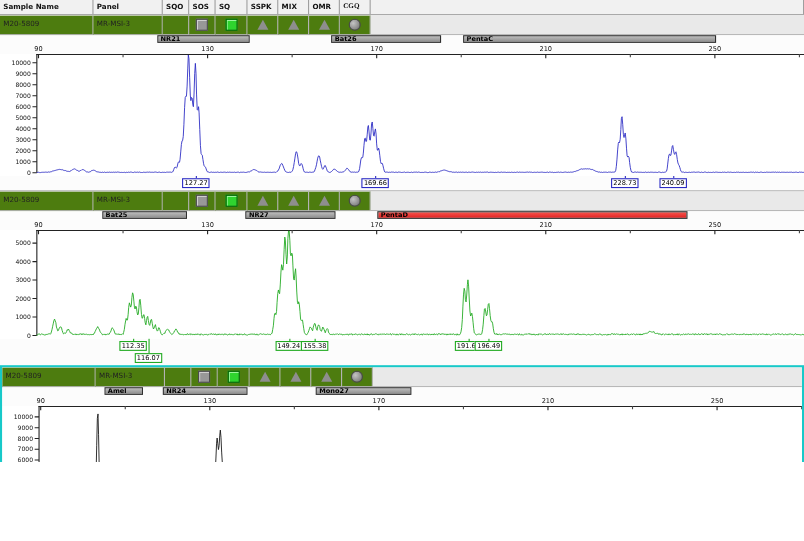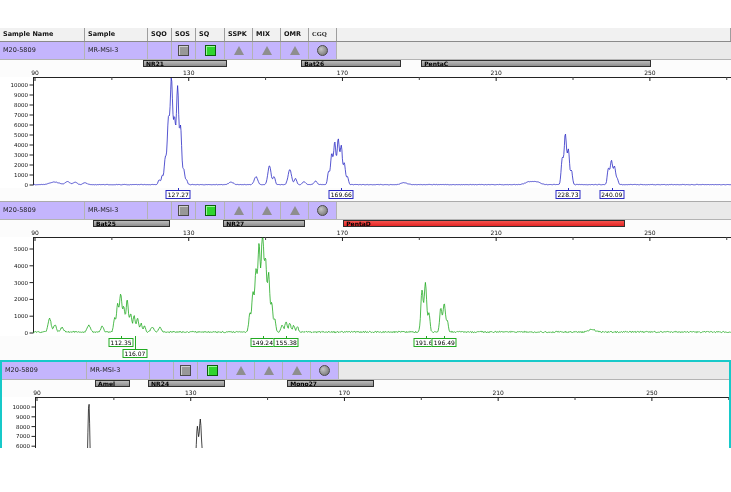--- a/index.html
+++ b/index.html
@@ -1,29 +1,29 @@
 <!DOCTYPE html>
 <html><head>
 <meta charset="utf-8">
 <style>
   html,body{margin:0;padding:0;background:#fff}
   #app{position:relative;width:731px;height:420px;overflow:hidden;background:#fff;
-       font-family:"DejaVu Sans","Liberation Sans",sans-serif;margin-top:28px;}
+       font-family:"DejaVu Sans","Liberation Sans",sans-serif;}
   
   #header{display:flex;height:13px;background:#f1f1f1;border-bottom:1px solid #8a8a8a}
   .hcell{box-sizing:border-box;border-right:1px solid #9e9e9e;font-size:6.5px;font-weight:bold;
          color:#111;padding:2px 0 0 3px;white-space:nowrap;overflow:hidden}
   .hfill{flex:1}
   
   .row-panel{position:relative;box-sizing:border-box;overflow:hidden;background:#fff}
   .row-panel.sep{border-top:1px solid #ababab}
   .row-panel.selected{border:2px solid #17c9c9}
   
   .istrip{display:flex;height:18px;background:#e9e9e9}
-  .icell{box-sizing:border-box;background:#c4b5fd;border-right:1px solid #b3b3b3;border-bottom:1px solid #b3b3b3;
+  .icell{box-sizing:border-box;background:#4d7c0f;border-right:1px solid #b3b3b3;border-bottom:1px solid #b3b3b3;
          font-size:6.5px;color:#222;padding:4px 0 0 3px;white-space:nowrap;overflow:hidden}
   .flagcell{display:flex;align-items:center;justify-content:center;padding:0}
   .ifill{flex:1;background:#e9e9e9;border-bottom:1px solid #b3b3b3}
   .ic{display:block}
   .ic-gray-square{width:9px;height:9px;background:#989898;border:1px solid #4c4c4c;box-shadow:inset 1px 1px 0 #cfcfcf}
   .ic-green-square{width:9px;height:9px;background:#2fd42f;border:1px solid #0b5e0b;box-shadow:inset 1px 1px 0 #9af59a}
   .ic-gray-triangle{width:0;height:0;border-left:5px solid transparent;border-right:5px solid transparent;border-bottom:9px solid #8e8e8e}
   .ic-gray-circle{width:9px;height:9px;border-radius:50%;background:radial-gradient(circle at 35% 35%,#c4c4c4,#6b6b6b);border:1px solid #4a4a4a}
   .ic-none{width:0;height:0}
   
@@ -42,21 +42,21 @@
   .plabel{position:absolute;transform:translateX(-50%);background:#fff;border:1px solid #333;
           font-size:6px;line-height:7px;padding:0 1px;color:#000;white-space:nowrap}
   .pconn{position:absolute;width:1px;background:#777}
 </style>
 </head>
 <body>
 
 <div id="app">
   <div id="header">
       <div class="hcell" style="width: 85px;">Sample Name</div>
-      <div class="hcell" style="width: 63px;">Sample</div>
+      <div class="hcell" style="width: 63px;">Panel</div>
       <div class="hcell" style="width: 24px;">SQO</div>
       <div class="hcell" style="width: 24px;">SOS</div>
       <div class="hcell" style="width: 29px;">SQ</div>
       <div class="hcell" style="width: 28px;">SSPK</div>
       <div class="hcell" style="width: 28px;">MIX</div>
       <div class="hcell" style="width: 28px;">OMR</div>
       <div class="hcell" style="width: 28px; font-family: Liberation Serif, serif;">CGQ</div>
       <div class="hcell hfill"></div>
     </div>
   <div id="rows">

